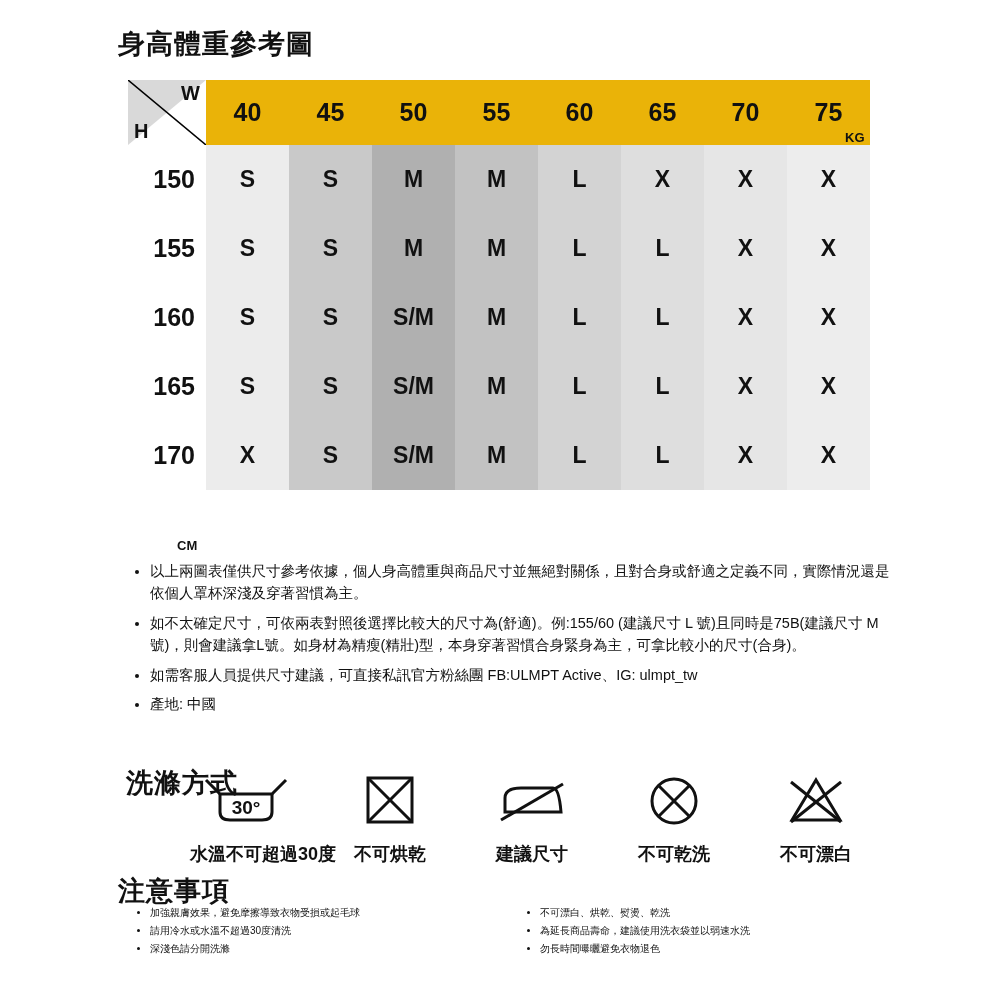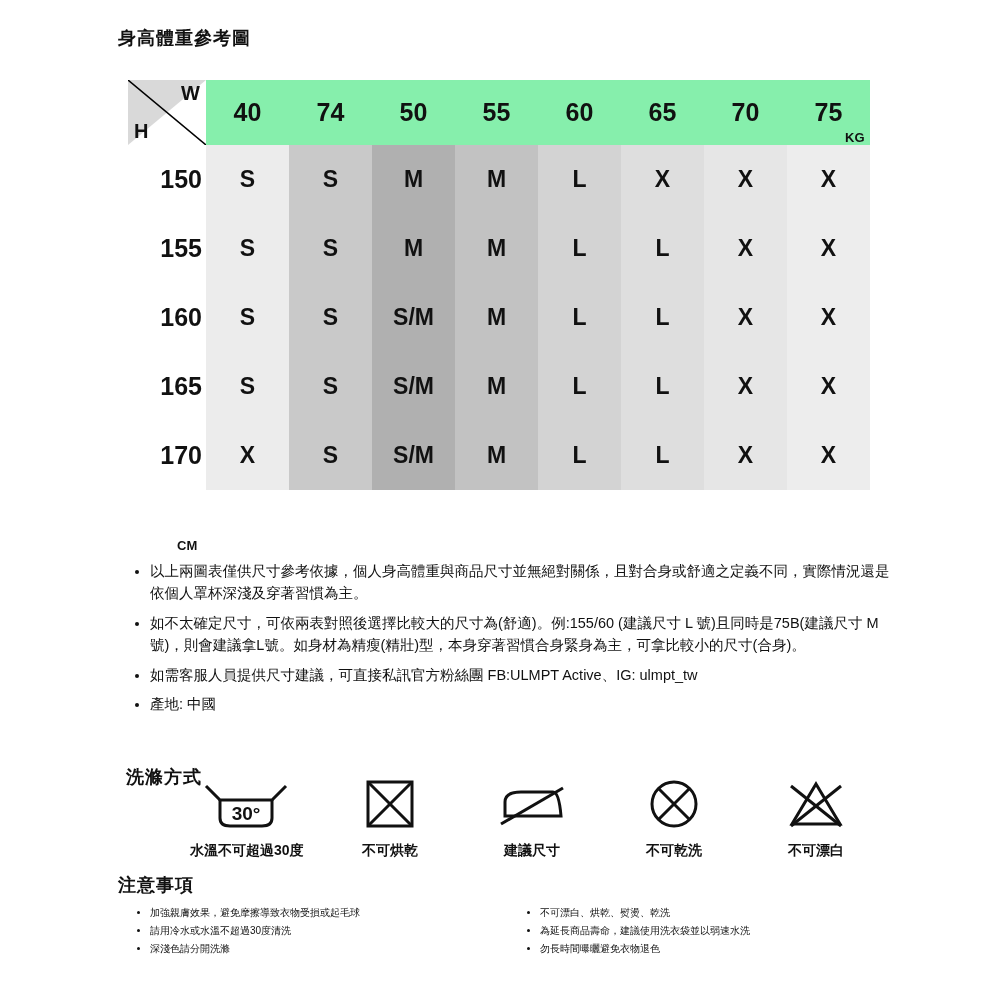--- a/index.html
+++ b/index.html
@@ -11,21 +11,21 @@
     color: #111;
   }
   .page {
     position: relative;
     width: 1000px; height: 1000px;
     overflow: hidden;
   }
 
   
   .section-title {
-    font-size: 18px;
+    font-size: 27px;
     font-weight: bold;
     letter-spacing: 1px;
     color: #111;
   }
   #title-size-chart { position: absolute; left: 118px; top: 26px; }
   #title-wash       { position: absolute; left: 126px; top: 765px; }
   #title-notes      { position: absolute; left: 118px; top: 873px; }
 
   
   .size-table {
@@ -61,30 +61,30 @@
   }
   .corner-inner .wlab {
     position: absolute; right: 6px; top: 2px;
     font-size: 20px; font-weight: bold;
   }
   .corner-inner .hlab {
     position: absolute; left: 6px; bottom: 2px;
     font-size: 20px; font-weight: bold;
   }
   .size-table th.colhead {
-    background: #86efac;
+    background: #eab308;
     font-size: 25px;
     height: 65px;
   }
   .size-table td.rowhead {
     width: 78px;
     background: #ffffff;
     font-size: 25px;
     text-align: right;
-    padding-right: 4px;
+    padding-right: 11px;
   }
   
   .c0 { background: #ececec; }
   .c1 { background: #c9c9c9; }
   .c2 { background: #b0b0b0; }
   .c3 { background: #c2c2c2; }
   .c4 { background: #d3d3d3; }
   .c5 { background: #dedede; }
   .c6 { background: #e6e6e6; }
   .c7 { background: #ededed; }
@@ -119,24 +119,24 @@
     display: flex;
     align-items: flex-end;
     gap: 34px;
   }
   .wash-item {
     width: 112px;
     text-align: center;
   }
   .wash-item .glyph {
     height: 64px;
-    display: flex; align-items: center; justify-content: center;
+    display: flex; align-items: flex-start; justify-content: center;
   }
   .wash-item .cap {
-    font-size: 14px;
+    font-size: 18px;
     font-weight: bold;
     margin-top: 6px;
     white-space: nowrap;
   }
 
   
   .care {
     position: absolute;
     left: 128px; top: 905px;
     width: 760px;
@@ -163,21 +163,21 @@
           <div class="corner-inner">
             <svg class="diag" viewBox="0 0 78 65">
               <polygon points="0,0 78,0 0,65" fill="#d9d9d9"></polygon>
               <line x1="0" y1="0" x2="78" y2="65" stroke="#000" stroke-width="1.5"></line>
             </svg>
             <span class="wlab">W</span>
             <span class="hlab">H</span>
           </div>
         </th>
         <th class="colhead">40</th>
-        <th class="colhead">74</th>
+        <th class="colhead">45</th>
         <th class="colhead">50</th>
         <th class="colhead">55</th>
         <th class="colhead">60</th>
         <th class="colhead">65</th>
         <th class="colhead">70</th>
         <th class="colhead">75</th>
       </tr>
     </thead>
     <tbody>
       <tr>

